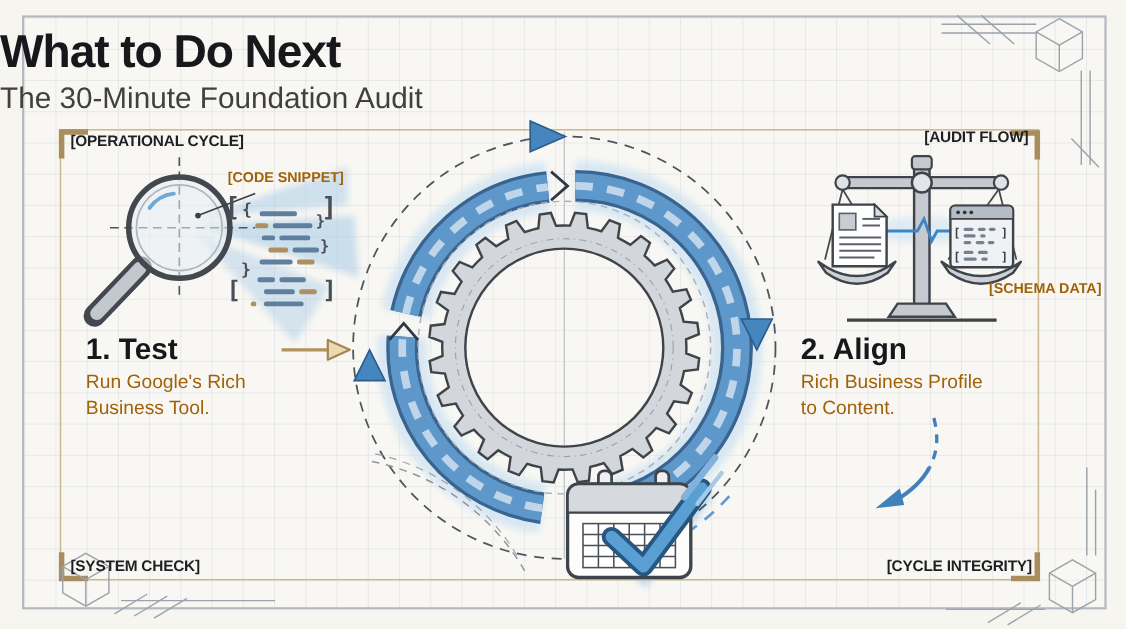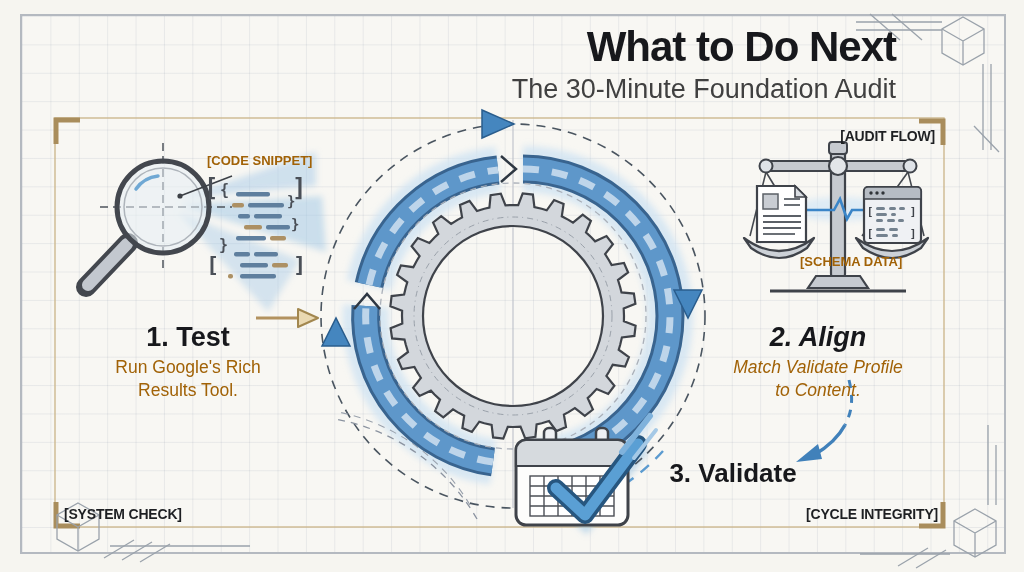--- a/index.html
+++ b/index.html
@@ -3,35 +3,35 @@
 <meta charset="utf-8">
 <style>
   html,body{margin:0;padding:0;background:#e9e8e3;}
   .canvas{position:relative;width:1024px;height:572px;background:#f6f5f0;overflow:hidden;
           font-family:"Liberation Sans",sans-serif;color:#1d1f24;}
   .grid{position:absolute;left:20px;top:14px;width:982px;height:536px;background:#f8f7f3;
         border:2px solid #b4b9c0;
         background-image:linear-gradient(to right,rgba(120,132,158,.13) 1px,transparent 1px),
                          linear-gradient(to bottom,rgba(120,132,158,.13) 1px,transparent 1px);
         background-size:28.4px 28.4px;}
-  .titleblock{position:absolute;left:0;top:24px;width:896px;text-align:right;}
+  .titleblock{position:absolute;left:0;top:24px;width:896px;text-align:left;}
   .titleblock h1{margin:0;font-size:42px;font-weight:700;letter-spacing:-1px;color:#17181c;line-height:46px;}
   .titleblock .sub{margin-top:4px;font-size:27px;font-weight:400;color:#404040;line-height:30px;}
   .cornerlabel{position:absolute;font-size:14px;font-weight:700;letter-spacing:-.2px;color:#1d1f22;white-space:nowrap;}
-  .cl-tl{left:64px;top:120px;} .cl-tr{right:89px;top:128px;margin-left:20px;}
+  .cl-tl{left:64px;top:120px;} .cl-tr{right:89px;top:116px;margin-left:20px;}
   .cl-bl{left:64px;top:506px;} .cl-br{right:86px;top:506px;}
-  .step{position:absolute;text-align:center;margin-top:20px;}
+  .step{position:absolute;text-align:left;}
   .step h2{margin:0 0 4px 0;font-size:27px;font-weight:700;color:#17181c;line-height:30px;}
   .step .ln{font-size:17.5px;color:#a16207;line-height:23px;}
   .step1{left:78px;top:302px;width:220px;}
-  .step2{left:708px;top:302px;width:220px;font-style:italic;}
+  .step2{left:728px;top:302px;width:220px;}
   .step3{left:623px;top:438px;width:220px;}
   .step3 h2{font-size:26px;}
   .callout{position:absolute;font-size:13px;font-weight:700;color:#a16207;white-space:nowrap;}
-  .co-code{left:207px;top:153px;} .co-schema{left:800px;top:254px;}
+  .co-code{left:207px;top:153px;} .co-schema{left:899px;top:254px;}
   .tok{position:absolute;font-family:"DejaVu Sans Mono",monospace;font-weight:700;color:#4a4f57;line-height:1;}
   svg.art{position:absolute;left:0;top:0;}
 </style>
 </head>
 <body>
 
 <div class="canvas">
   <div class="grid"></div>
 
   <svg class="art" width="1024" height="572" viewBox="0 0 1024 572">
@@ -245,42 +245,42 @@
         <line x1="860" y1="554" x2="950" y2="554"></line>
       </g>
     </g>
   </svg>
 
   <div class="titleblock">
     <h1>What to Do Next</h1>
     <div class="sub">The 30-Minute Foundation Audit</div>
   </div>
 
+  <div class="cornerlabel cl-tl">[OPERATIONAL CYCLE]</div>
   <div class="cornerlabel cl-tr">[AUDIT FLOW]</div>
   <div class="cornerlabel cl-bl">[SYSTEM CHECK]</div>
   <div class="cornerlabel cl-br">[CYCLE INTEGRITY]</div>
 
   <div class="callout co-code">[CODE SNIPPET]</div>
   <div class="callout co-schema">[SCHEMA DATA]</div>
 
   <span class="tok" style="left:204px;top:176px;font-size:24px">[</span>
   <span class="tok" style="left:220px;top:183px;font-size:15px">{</span>
   <span class="tok" style="left:287px;top:194px;font-size:14px">}</span>
   <span class="tok" style="left:291px;top:217px;font-size:14px">}</span>
   <span class="tok" style="left:219px;top:238px;font-size:15px">}</span>
   <span class="tok" style="left:206px;top:254px;font-size:22px">[</span>
   <span class="tok" style="left:292px;top:176px;font-size:24px">]</span>
   <span class="tok" style="left:293px;top:254px;font-size:22px">]</span>
 
   <div class="step step1">
     <h2>1. Test</h2>
     <div class="ln">Run Google's Rich</div>
-    <div class="ln">Results Tool.</div>
+    <div class="ln">Business Tool.</div>
   </div>
   <div class="step step2">
     <h2>2. Align</h2>
-    <div class="ln">Match Validate Profile</div>
+    <div class="ln">Rich Business Profile</div>
     <div class="ln">to Content.</div>
   </div>
   <div class="step step3">
-    <h2>3. Validate</h2>
   </div>
 </div>
 
 </body></html>

